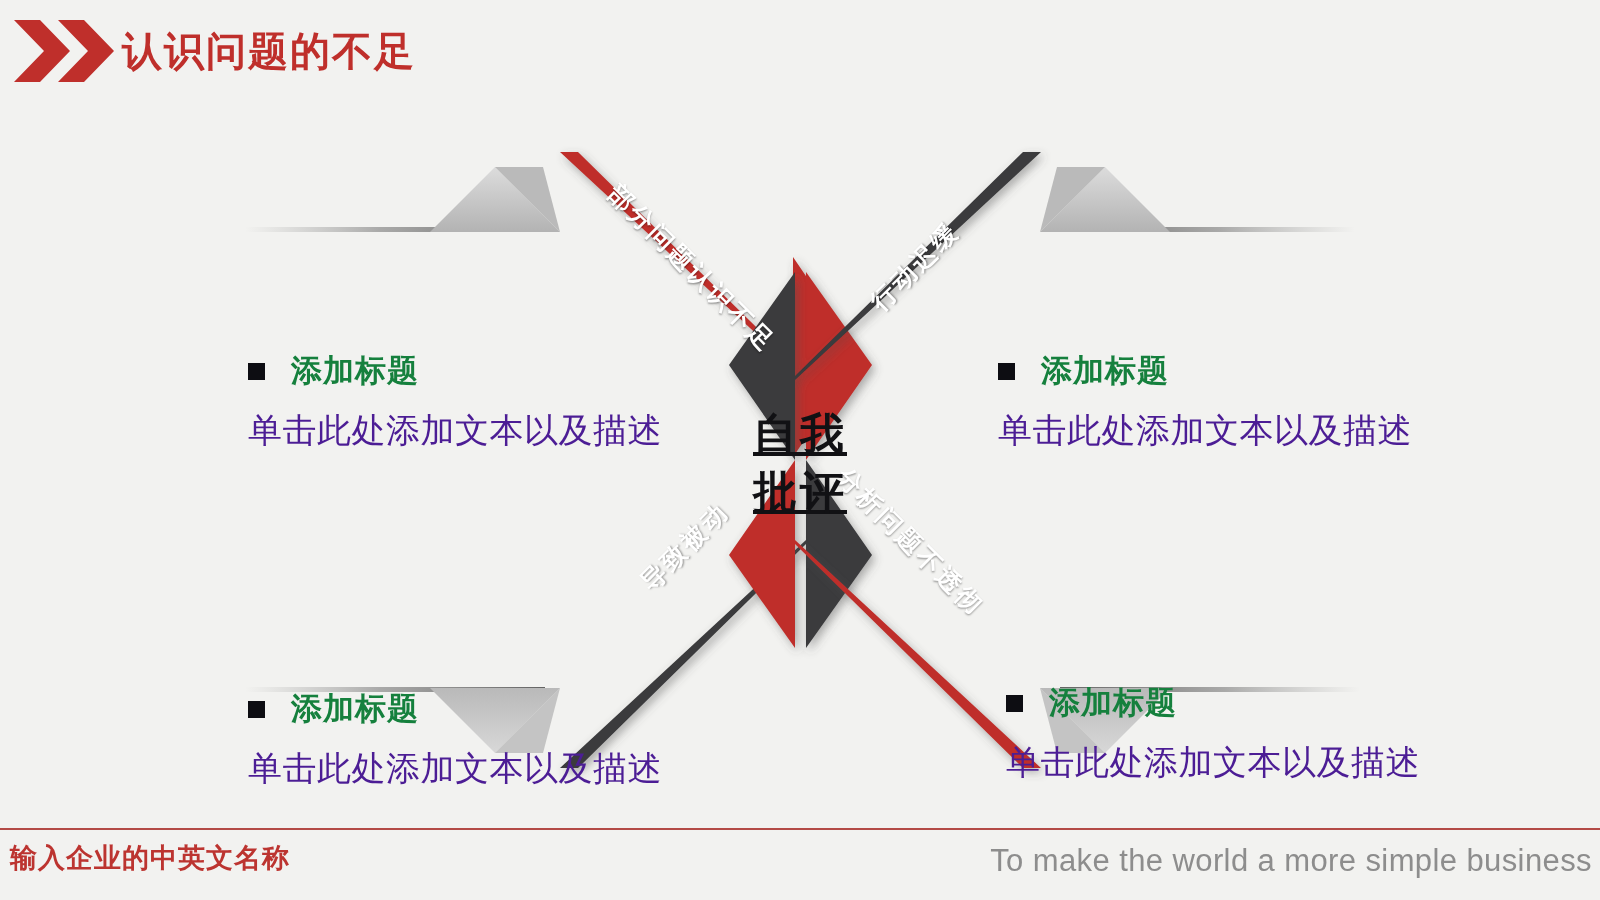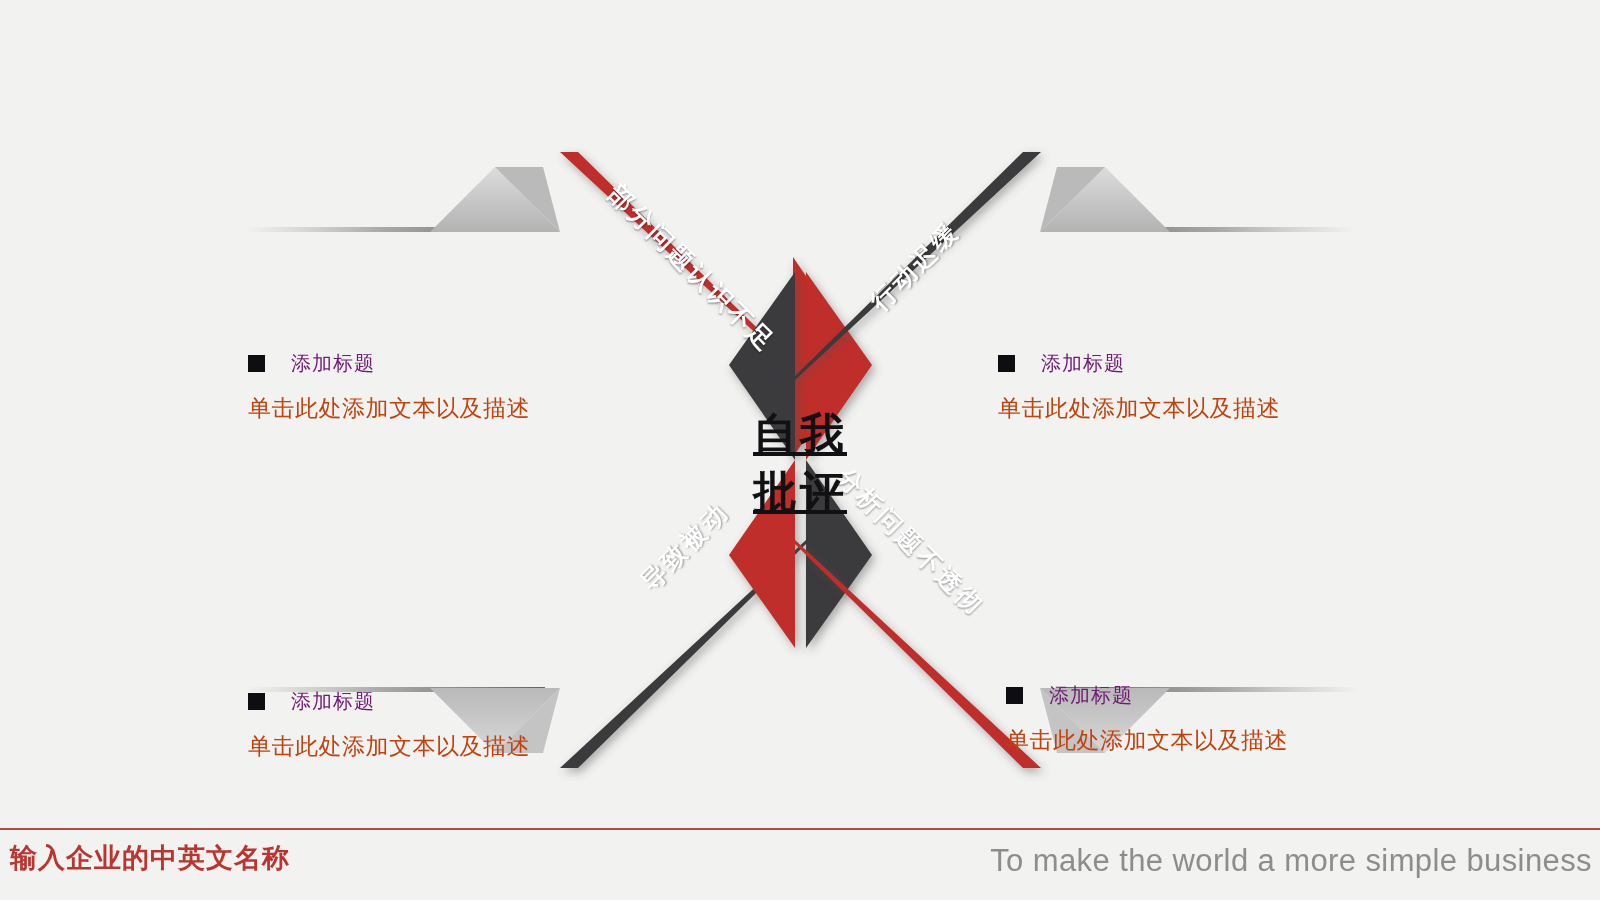--- a/index.html
+++ b/index.html
@@ -125,29 +125,29 @@
     gap: 26px;
     margin-bottom: 16px;
   }
   .txtblock .bullet {
     width: 17px;
     height: 17px;
     background: #0d0d12;
     flex: 0 0 auto;
   }
   .txtblock .head-text {
-    font-size: 20px;
-    font-weight: normal;
-    color: #701a75;
+    font-size: 31px;
+    font-weight: bold;
+    color: #15803d;
     letter-spacing: 1px;
     white-space: nowrap;
   }
   .txtblock .body-text {
-    font-size: 23px;
-    color: #c2410c;
+    font-size: 34px;
+    color: #4c1d95;
     letter-spacing: .5px;
     white-space: nowrap;
   }
   .txtblock.right .head { padding-left: 8px; }
   .txtblock.right .body-text { padding-left: 8px; }
 
   #tb-tl { left: 248px; top: 240px; }
   #tb-tr { left: 990px; top: 240px; }
   #tb-bl { left: 248px; top: 578px; }
   #tb-br { left: 998px; top: 572px; }
@@ -180,20 +180,27 @@
     color: #8d8d8d;
     letter-spacing: .4px;
     white-space: nowrap;
   }
 </style>
 </head>
 <body>
 
 <div class="slide">
 
+  <div class="header">
+    <svg class="chev-icon" viewBox="0 0 104 66">
+      <polygon points="0,2 26,2 56,33 26,64 0,64 30,33" fill="#bf2f2b"></polygon>
+      <polygon points="44,2 70,2 100,33 70,64 44,64 74,33" fill="#bf2f2b"></polygon>
+    </svg>
+    <div class="title-text">认识问题的不足</div>
+  </div>
 
   <div class="stage">
 
     <svg width="1600" height="700" viewBox="0 0 1600 700">
       <defs>
         <linearGradient id="grayTriTop" x1="0" y1="0" x2="0" y2="1">
           <stop offset="0%" stop-color="#dcdcdc"></stop>
           <stop offset="100%" stop-color="#b3b3b3"></stop>
         </linearGradient>
         <linearGradient id="grayTriBot" x1="0" y1="0" x2="0" y2="1">

